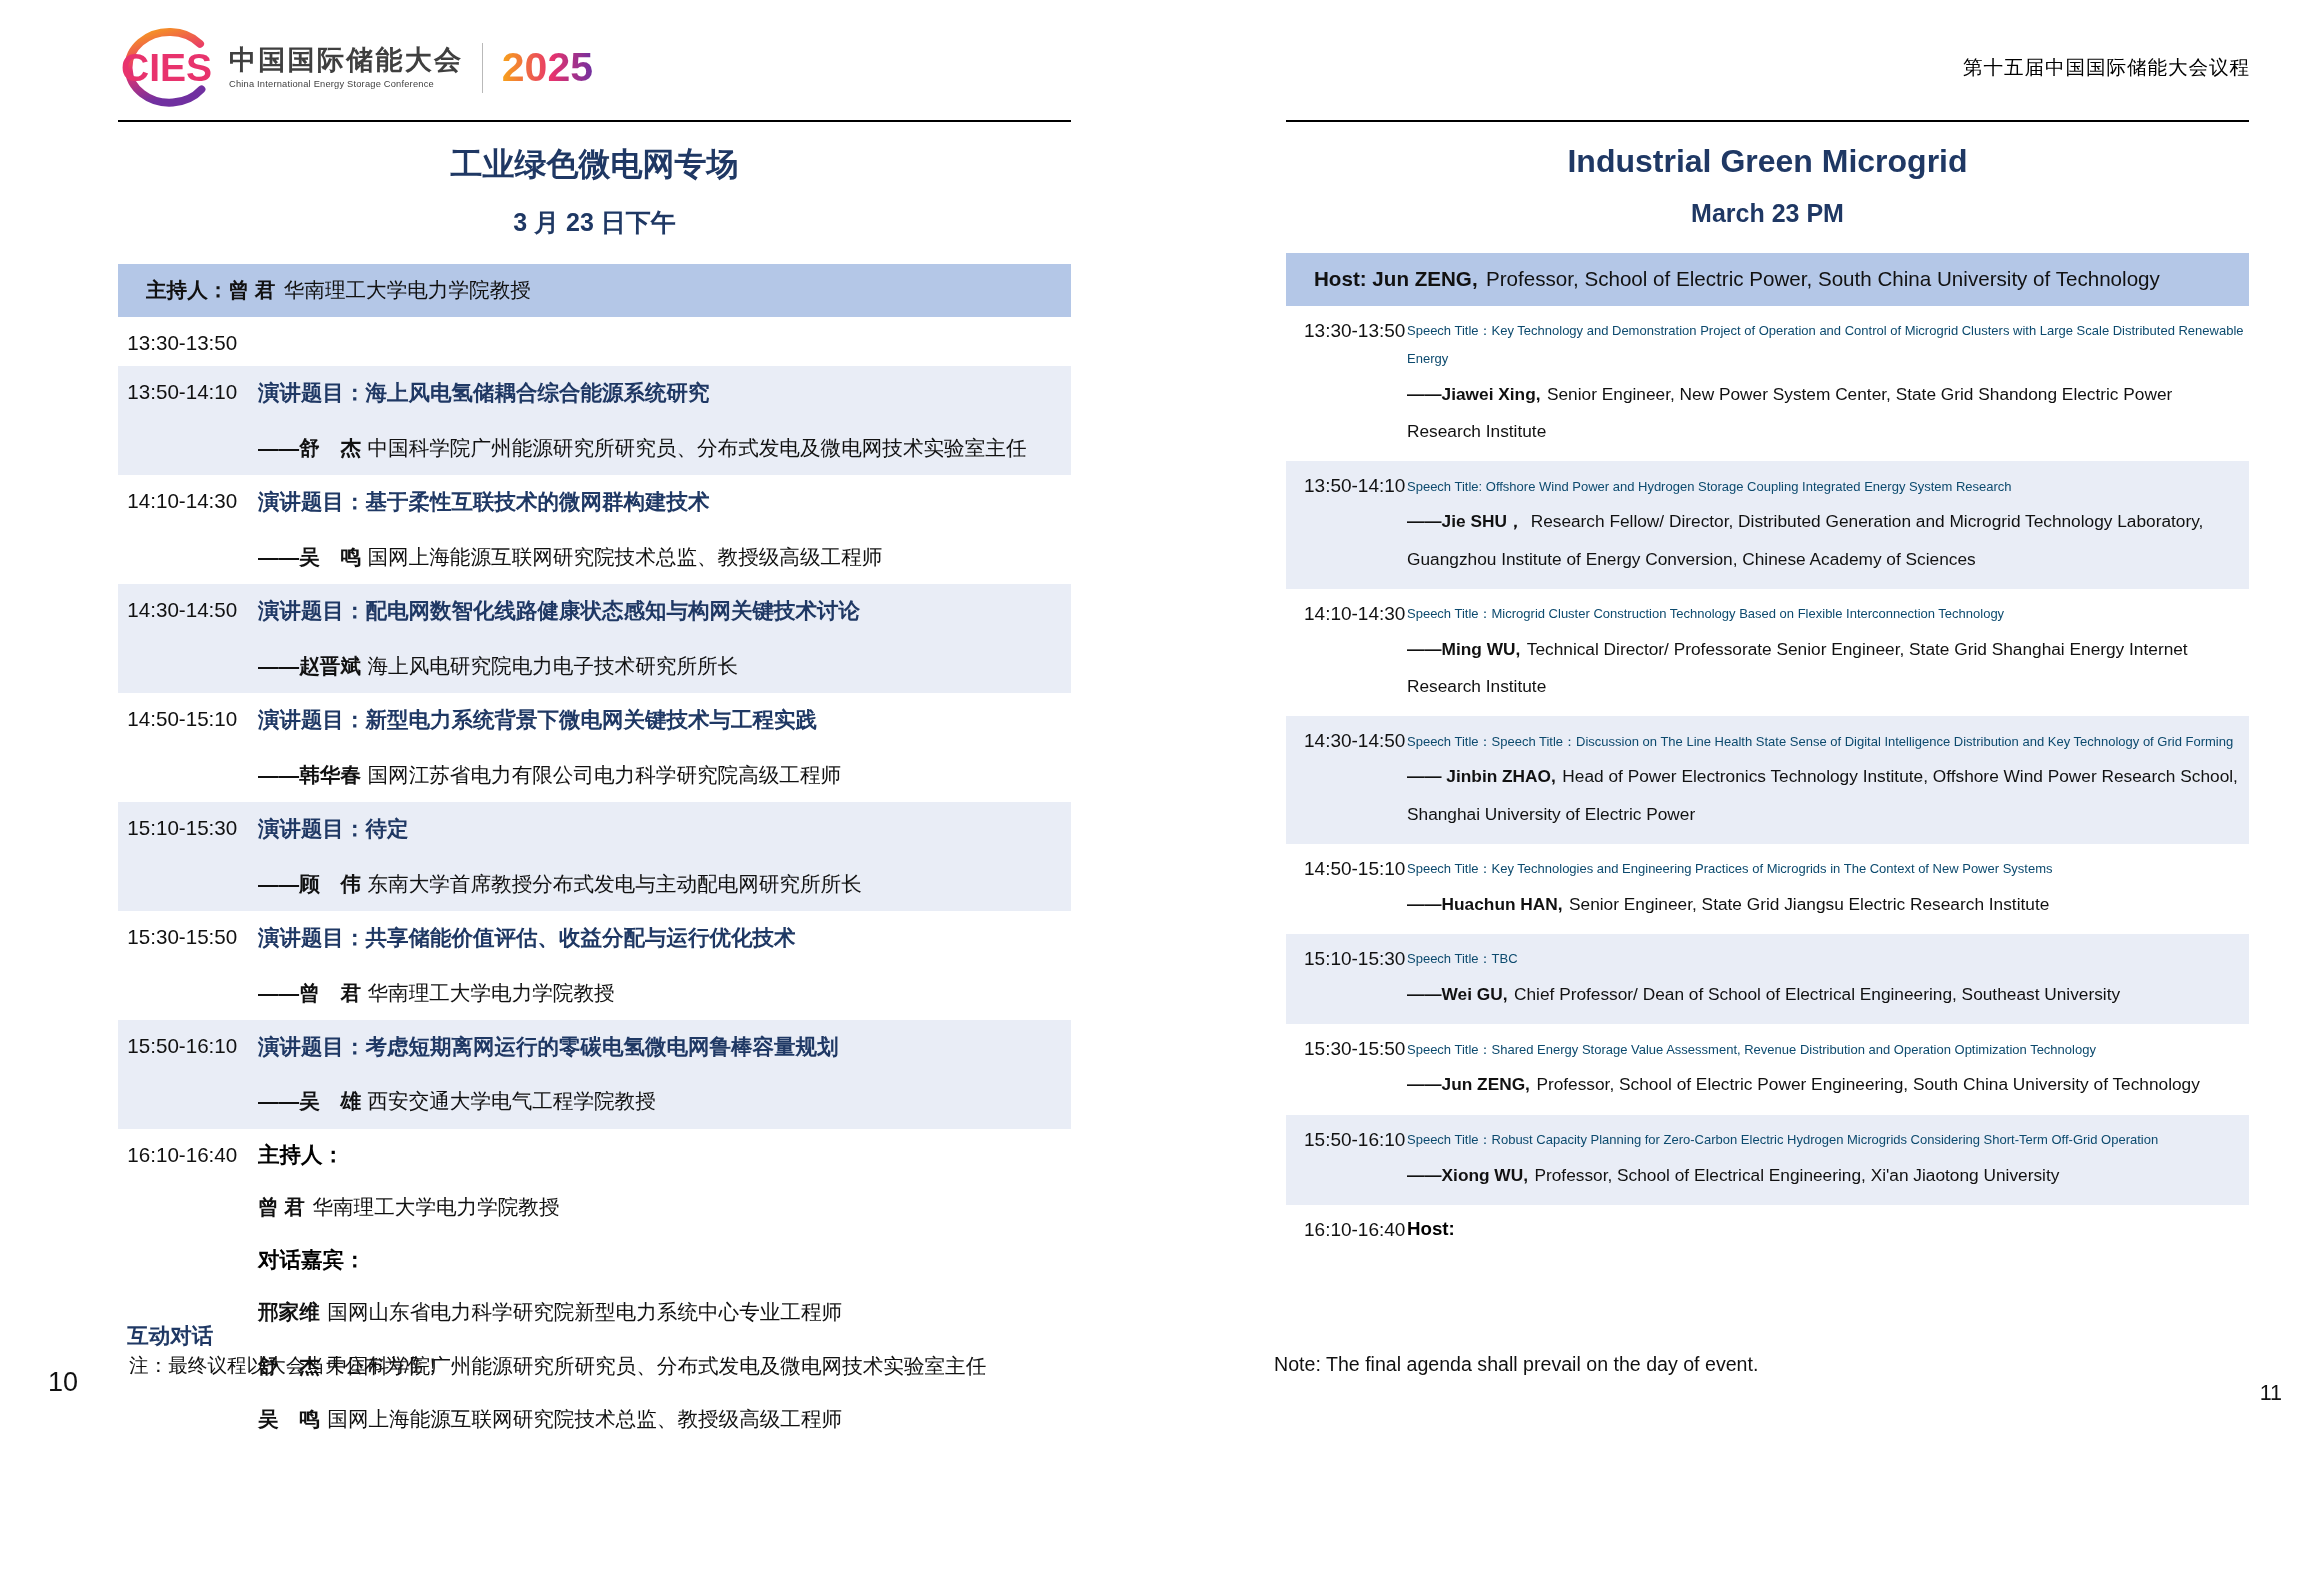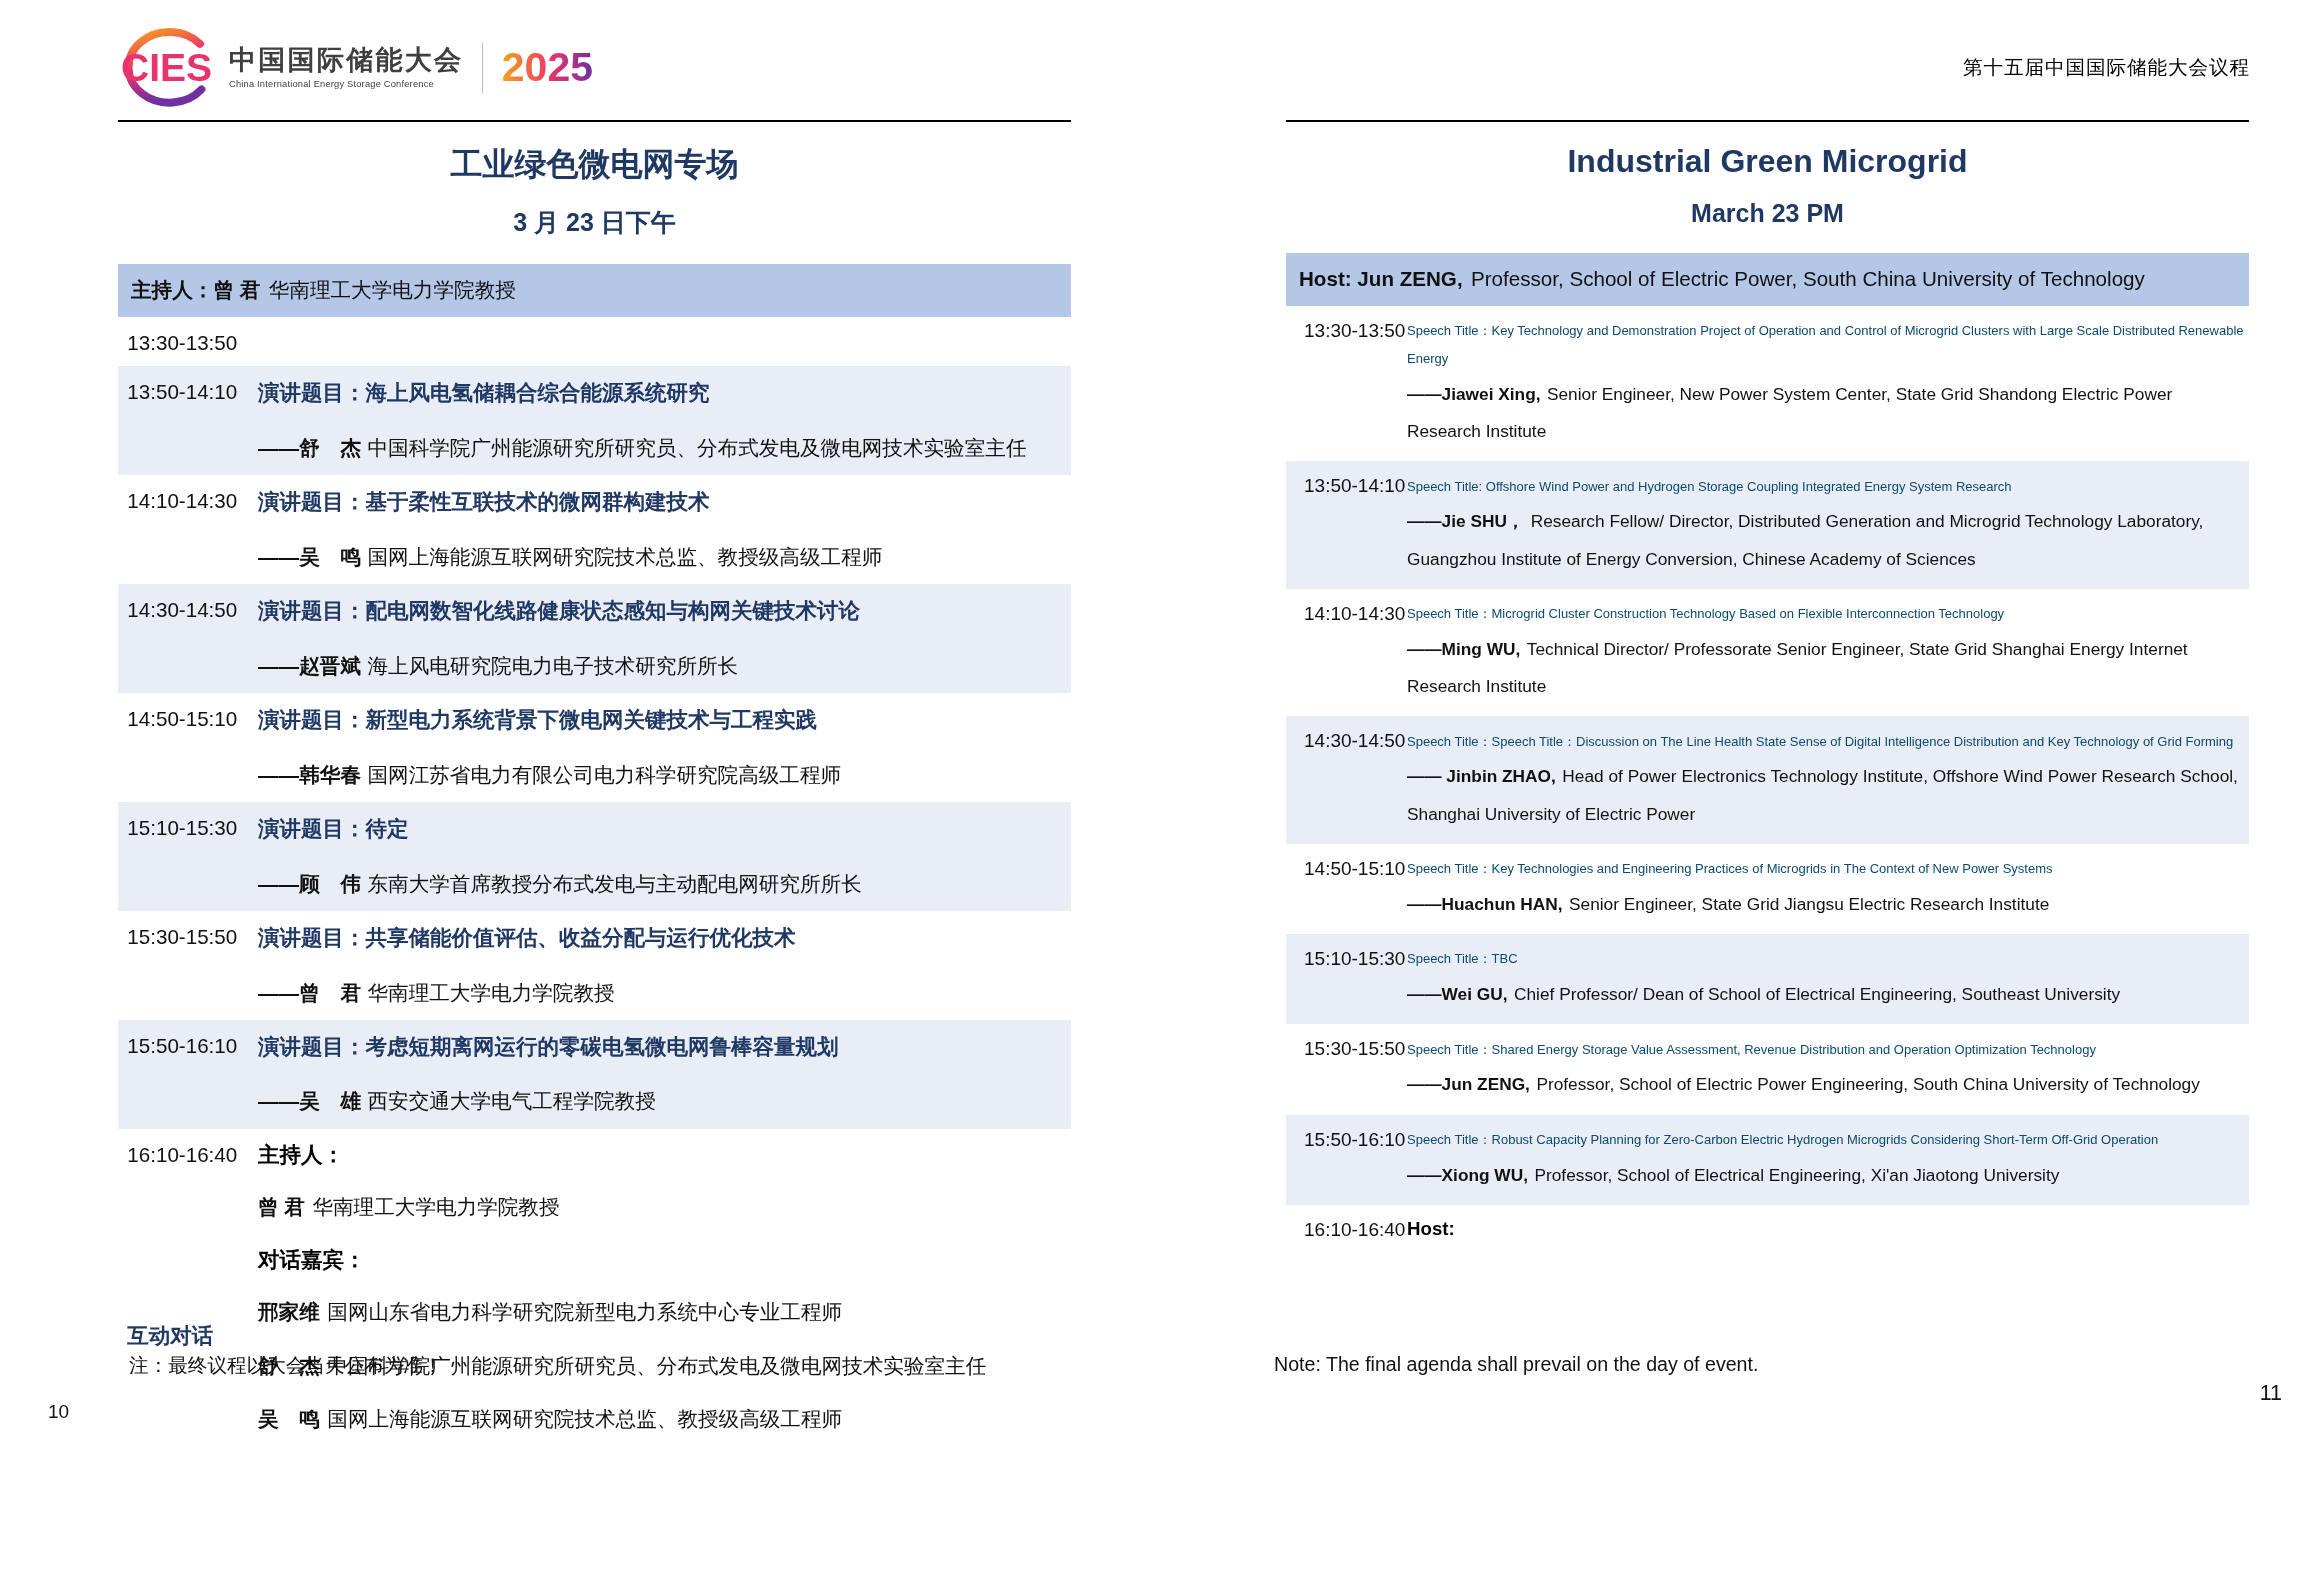--- a/index.html
+++ b/index.html
@@ -20,21 +20,21 @@
     background:linear-gradient(90deg,#f7a21a 0%,#e8336d 55%,#7030a0 100%);
     -webkit-background-clip:text;background-clip:text;color:transparent;}
   .header-right{font-size:19.6px;color:#000000;letter-spacing:0.9px;}
   
   .columns{display:flex;padding:0 80px 0 107px;gap:215px;align-items:flex-start;}
   .page{border-top:2.8px solid #000;box-sizing:border-box;}
   .page-left{flex:0 0 953px;width:953px;}
   .page-right{flex:0 0 963px;width:963px;}
   .page-title{margin:20.6px 0 0;text-align:center;font-size:32px;font-weight:700;color:#1f3864;}
   .page-sub{margin:19.6px 0 0;text-align:center;font-size:25px;font-weight:700;color:#1f3864;}
-  .host-row{margin-top:25px;background:#b4c7e7;padding:12px 13px;font-size:20.6px;line-height:1.4;}
+  .host-row{margin-top:25px;background:#b4c7e7;padding:12px 28px;font-size:20.6px;line-height:1.4;}
   .host-bold{font-weight:700;margin-right:8.4px;}
   
   .row{display:flex;padding:11.2px 0;}
   .row.alt{background:#e9edf6;}
   .time{flex:0 0 140px;box-sizing:border-box;padding-left:9.3px;font-size:20.6px;padding-top:2.8px;}
   .page-right .time{flex:0 0 121px;padding-left:18px;font-size:19px;}
   .rcontent{flex:1;padding-right:3.7px;}
   .page-left .title{font-size:21.5px;font-weight:700;color:#1f3864;line-height:1.5;}
   .page-left .speaker{margin-top:23.4px;font-size:20.6px;line-height:1.5;}
   .page-right .title{font-size:13px;font-weight:400;color:#0c4a6e;line-height:2.15;}
@@ -46,21 +46,21 @@
   .panel .time-cell{flex:0 0 140px;box-sizing:border-box;padding-left:9.3px;font-size:20.6px;padding-top:2.8px;}
   .page-right .panel .time-cell{flex:0 0 121px;padding-left:18px;font-size:19px;}
   .side-label{display:block;margin-top:154px;font-size:21.5px;font-weight:700;color:#1f3864;}
   .pcontent{flex:1;}
   .p-heading{font-size:21.5px;font-weight:700;color:#000000;margin:0 0 21.5px;line-height:1.4;}
   .p-entry{font-size:20.6px;margin:0 0 21.5px;line-height:1.55;}
   .page-right .p-heading{font-size:18.7px;margin:0 0 15px;}
   .gname{font-weight:700;margin-right:7.5px;}
   
   .note-left{position:absolute;left:118px;bottom:67px;font-size:19.6px;}
-  .pageno-left{position:absolute;left:37px;bottom:23px;font-size:19px;}
+  .pageno-left{position:absolute;left:37px;bottom:48px;font-size:27px;}
   .note-right{position:absolute;left:1263px;bottom:70px;font-size:19.6px;}
   .pageno-right{position:absolute;right:48px;bottom:40px;font-size:21.5px;}
 </style>
 </head>
 <body>
 
 <div class="sheet">
 
   <div class="topbar">
     <div class="logo">

